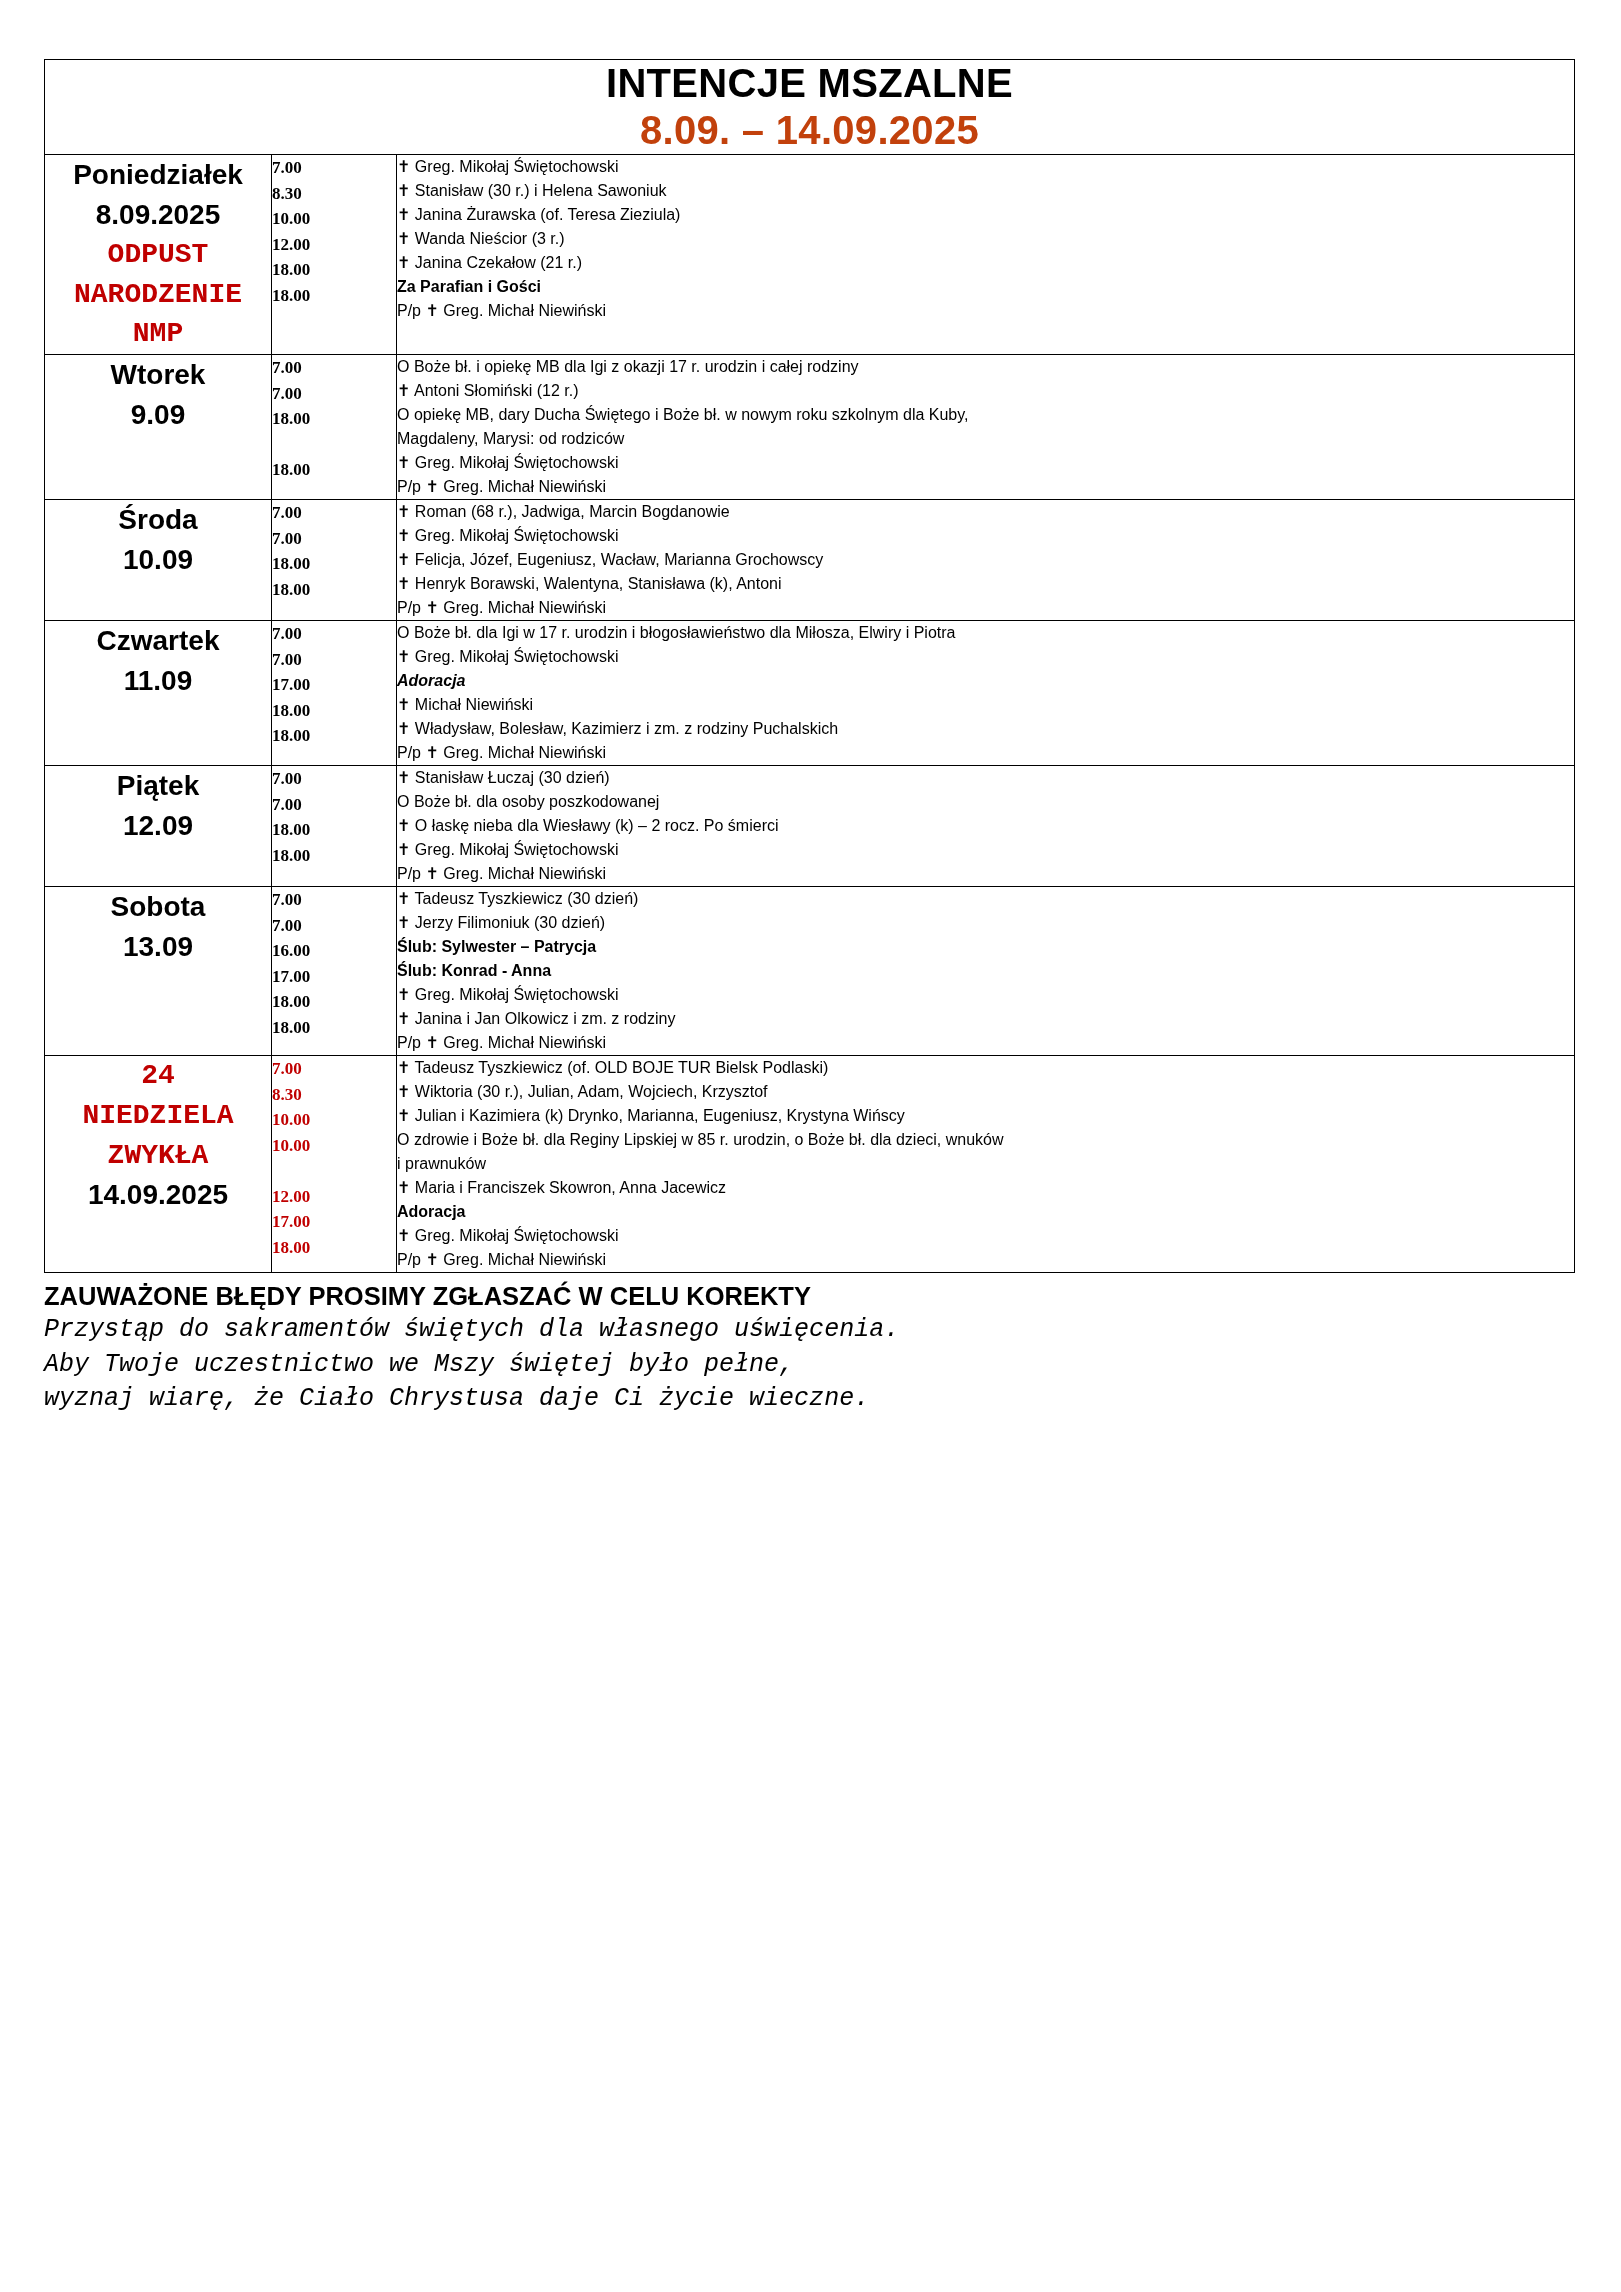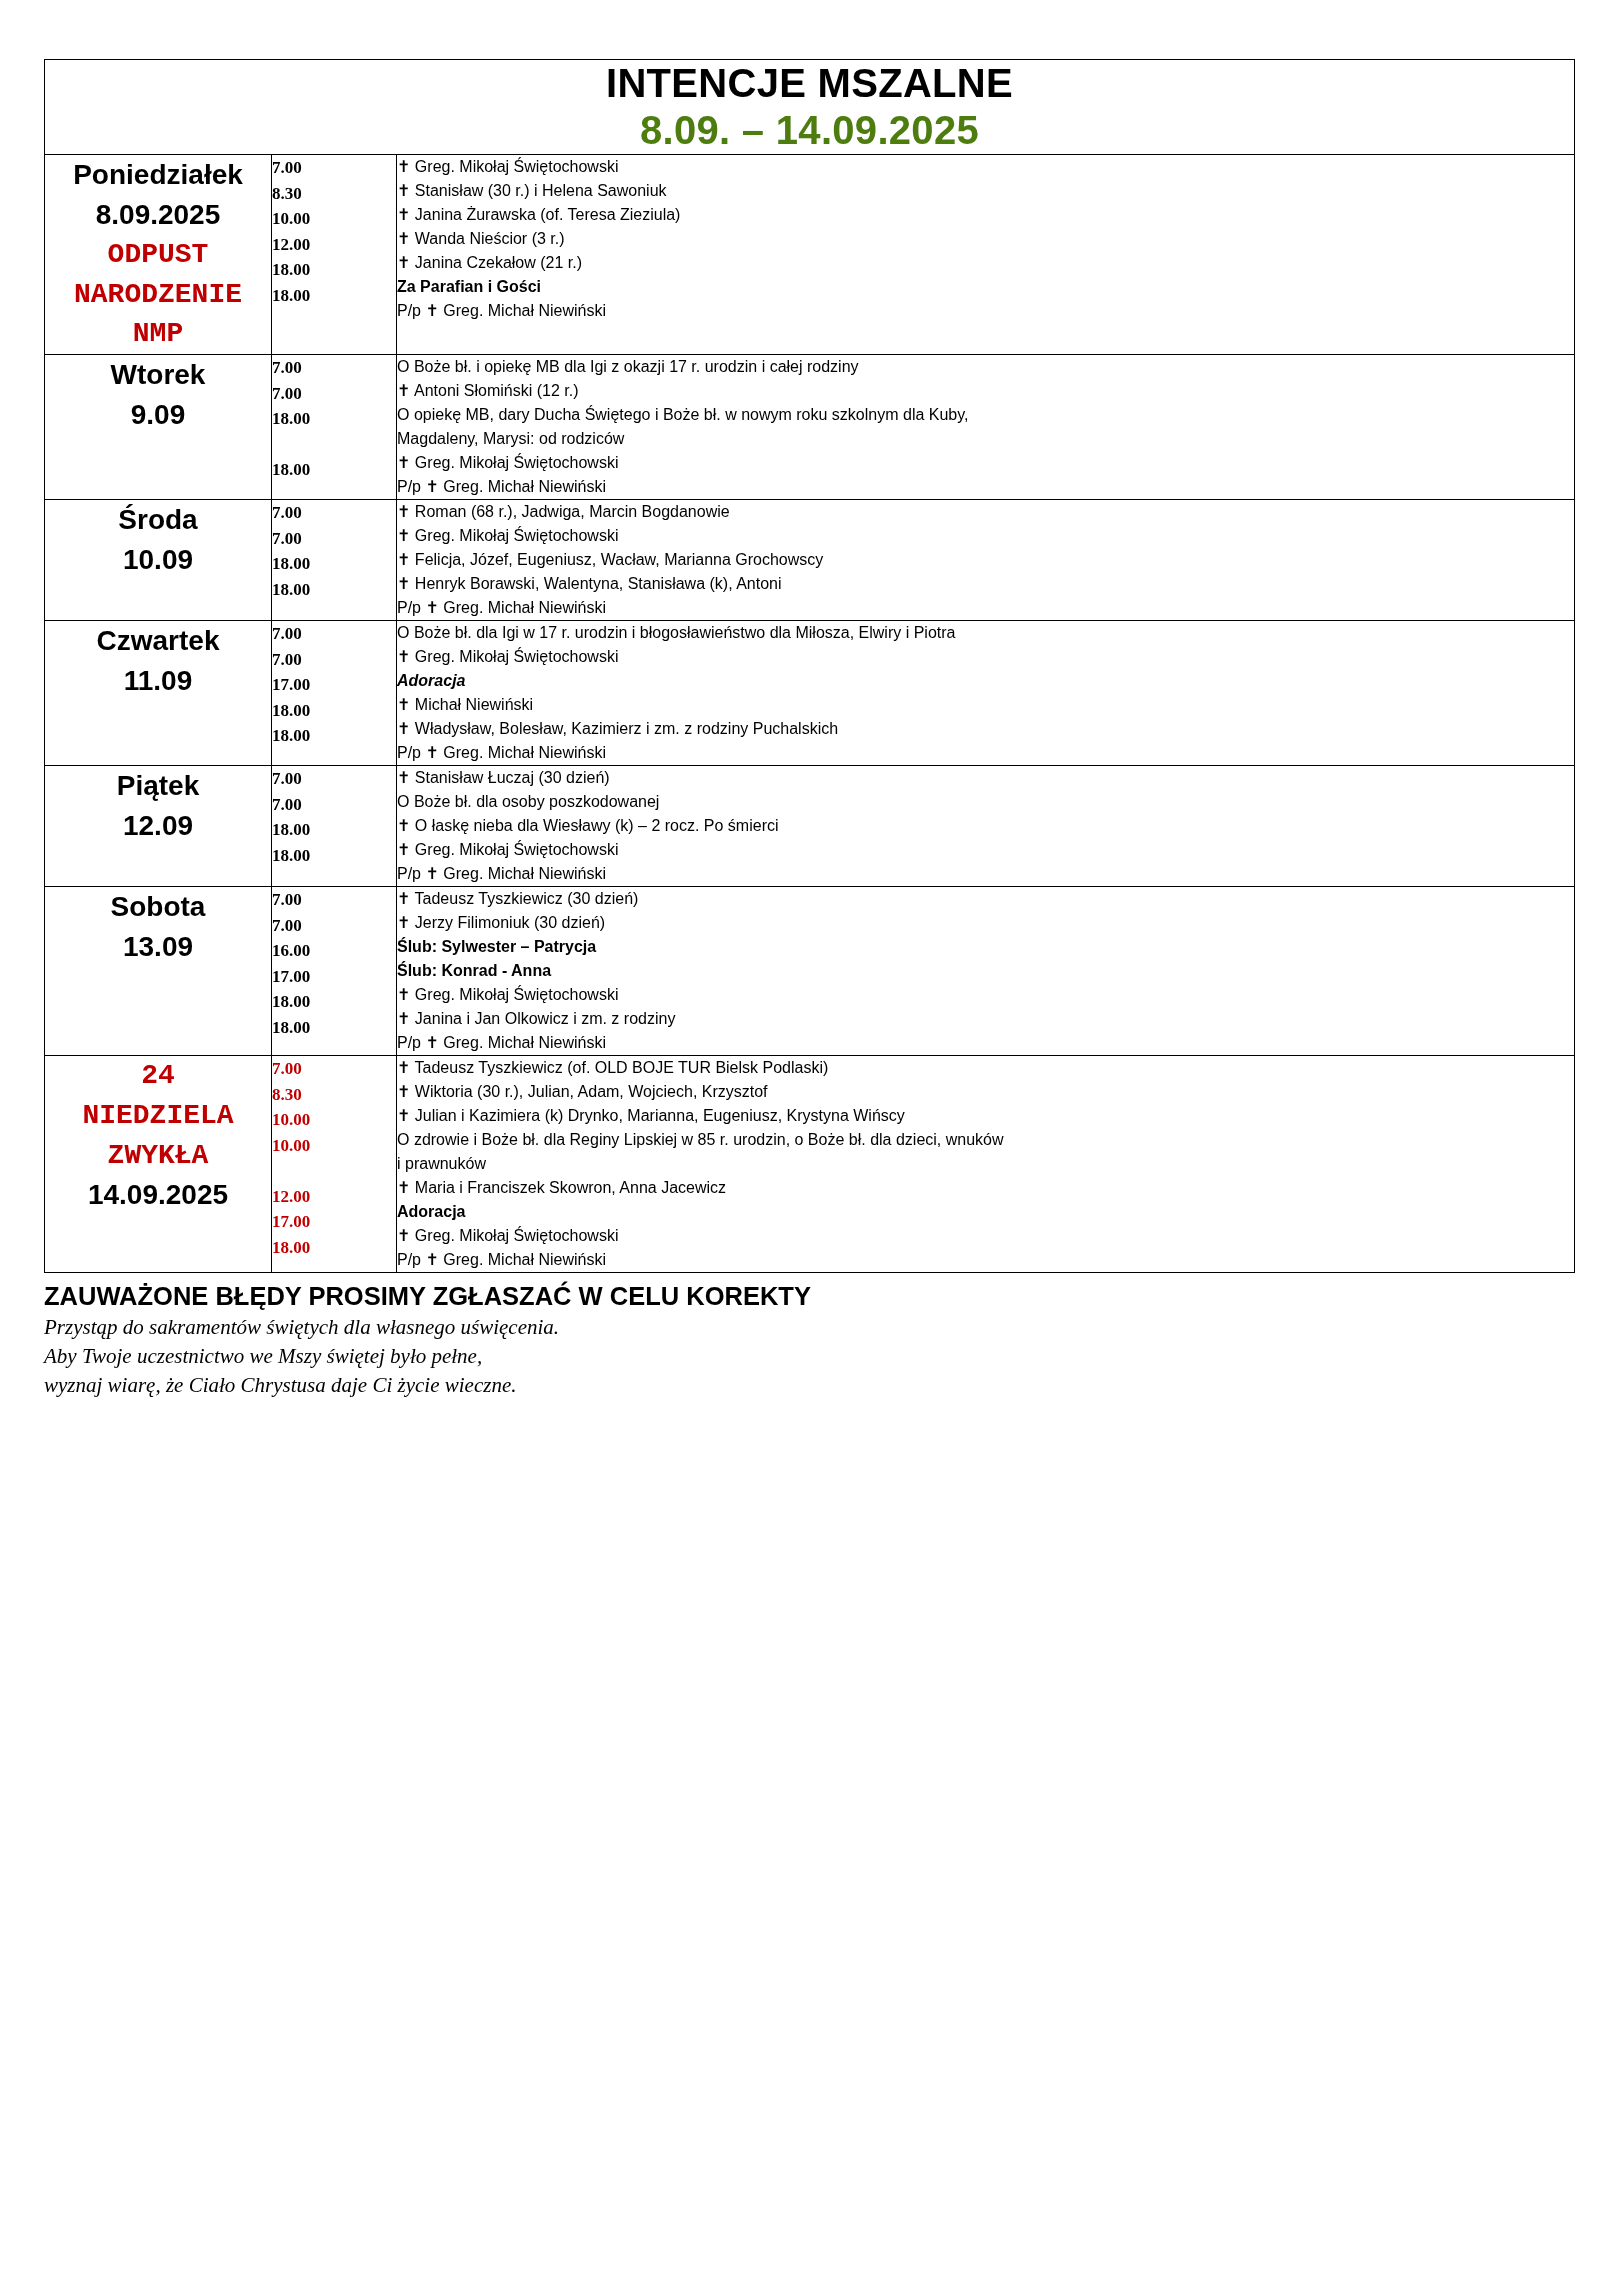--- a/index.html
+++ b/index.html
@@ -38,21 +38,21 @@
     font-weight: bold;
     font-size: 40px;
     line-height: 1.18;
     letter-spacing: 0.3px;
   }
   .title-sub {
     font-family: "Liberation Sans", sans-serif;
     font-weight: bold;
     font-size: 40px;
     line-height: 1.18;
-    color: #4d7c0f;
+    color: #c2410c;
     letter-spacing: 0.3px;
   }
   .col-day   { width: 227px; }
   .col-time  { width: 125px; }
   .col-int   { width: 1178px; }
 
   .day-cell {
     text-align: center;
     font-family: "Liberation Sans", sans-serif;
     font-weight: bold;
@@ -86,23 +86,23 @@
     text-align: left;
     margin-top: 5.9px;
   }
   .foot-head {
     font-family: "Liberation Sans", sans-serif;
     font-weight: bold;
     font-size: 25.5px;
     line-height: 1.35;
   }
   .foot-line {
-    font-family: Liberation Serif, serif;
+    font-family: Liberation Mono, monospace;
     font-style: italic;
-    font-size: 21px;
+    font-size: 25px;
     line-height: 1.38;
   }
 </style>
 </head>
 <body>
 
 <div class="page">
 
   <table class="sched">
     <colgroup>

